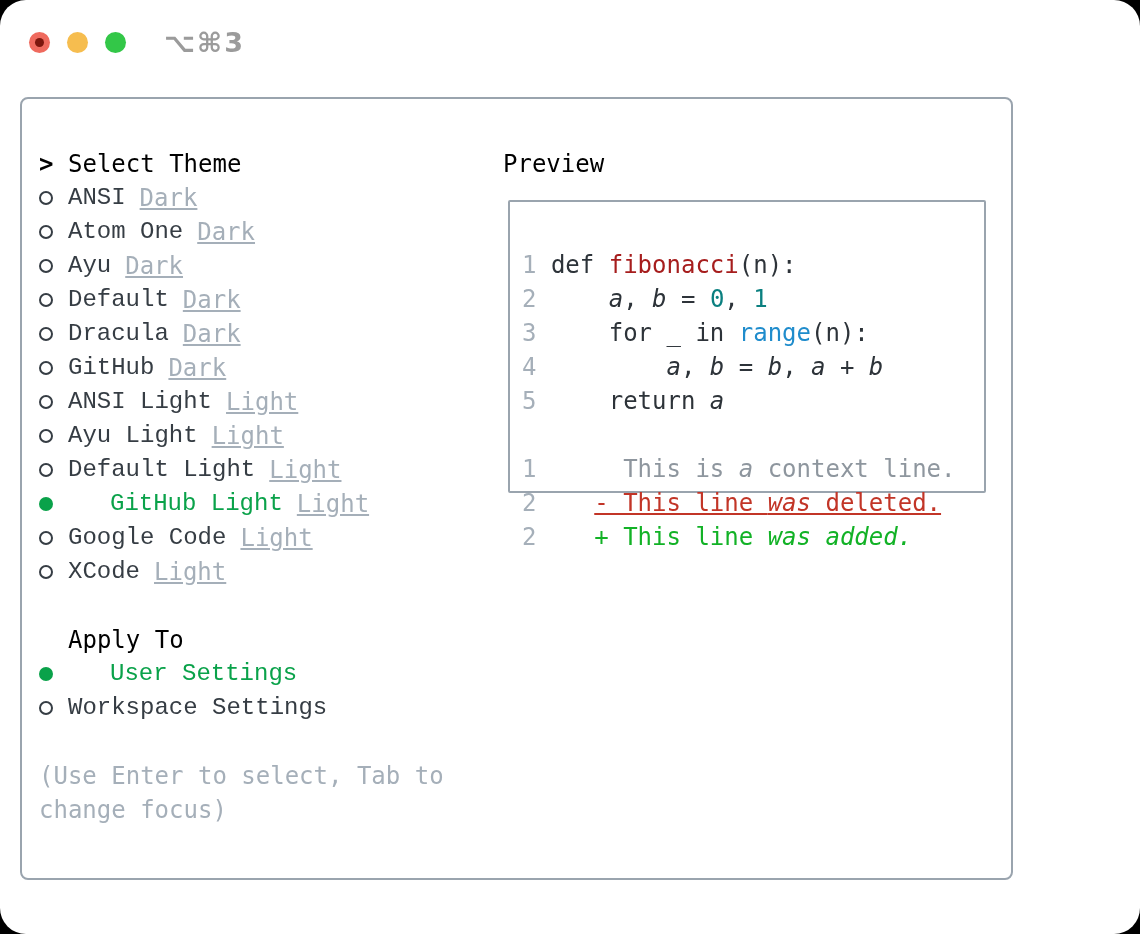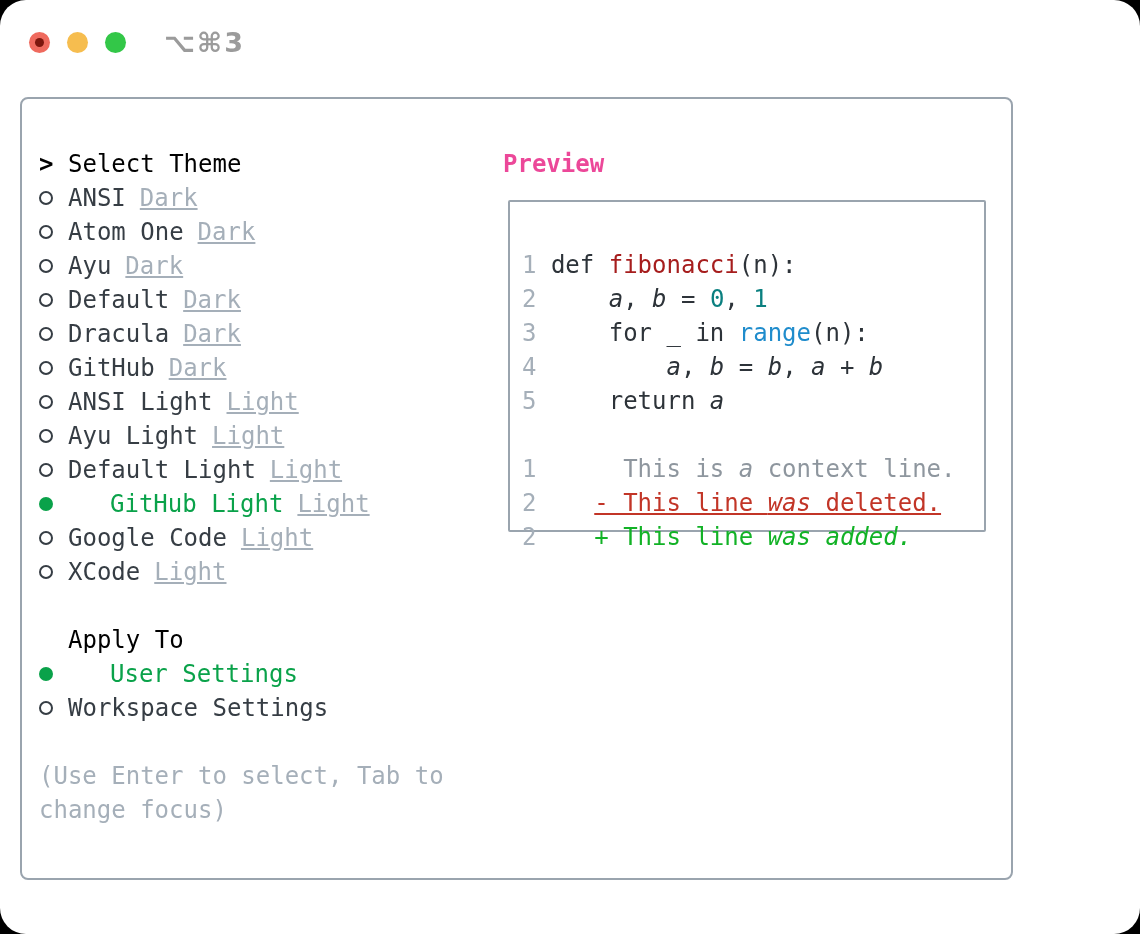--- a/index.html
+++ b/index.html
@@ -31,31 +31,31 @@
   }
   .left-col{position:absolute;left:17px;top:48px;font-size:24px;line-height:34px;}
   .row{height:34px;display:flex;align-items:center;white-space:pre;}
   .row.blank{pointer-events:none;}
   .marker{width:29px;flex:0 0 29px;display:flex;align-items:center;}
   .prompt{color:#000;font-weight:700;}
   .circle{width:14px;height:14px;border:2px solid var(--itemtext);border-radius:50%;box-sizing:border-box;}
   .circle.filled{background:var(--green);border-color:var(--green);}
   .hdr{color:#000;font-weight:400;}
   .subhdr{color:#000;}
-  .name{color:var(--itemtext);}
+  .name{color:var(--itemtext);font-family:Liberation Mono, monospace;}
   .name.sel{color:var(--green);margin-left:42px;}
   .variant{color:var(--muted);margin-left:14px;text-decoration:underline;}
   .hint{color:var(--muted);}
   
   .preview-title{
     position:absolute;left:481px;top:48px;height:34px;line-height:34px;
-    font-size:24px;font-weight:700;color:#ec4899;
+    font-size:24px;font-weight:400;color:#000000;
   }
   .preview-box{
-    position:absolute;left:486px;top:101px;width:478px;height:332px;
+    position:absolute;left:486px;top:101px;width:478px;height:293px;
     border:2px solid var(--border);border-radius:2px;background:#fff;box-sizing:border-box;
   }
   .code{position:absolute;left:12px;top:46px;font-size:24px;line-height:34px;}
   .code-line{height:34px;white-space:pre;}
   .seg-num{color:var(--numgray);}
   .seg-fg{color:var(--fg);}
   .seg-fn{color:var(--fnred);}
   .seg-lit{color:var(--teal);}
   .seg-bi{color:var(--blue);}
   .seg-ctx{color:var(--ctx);}

